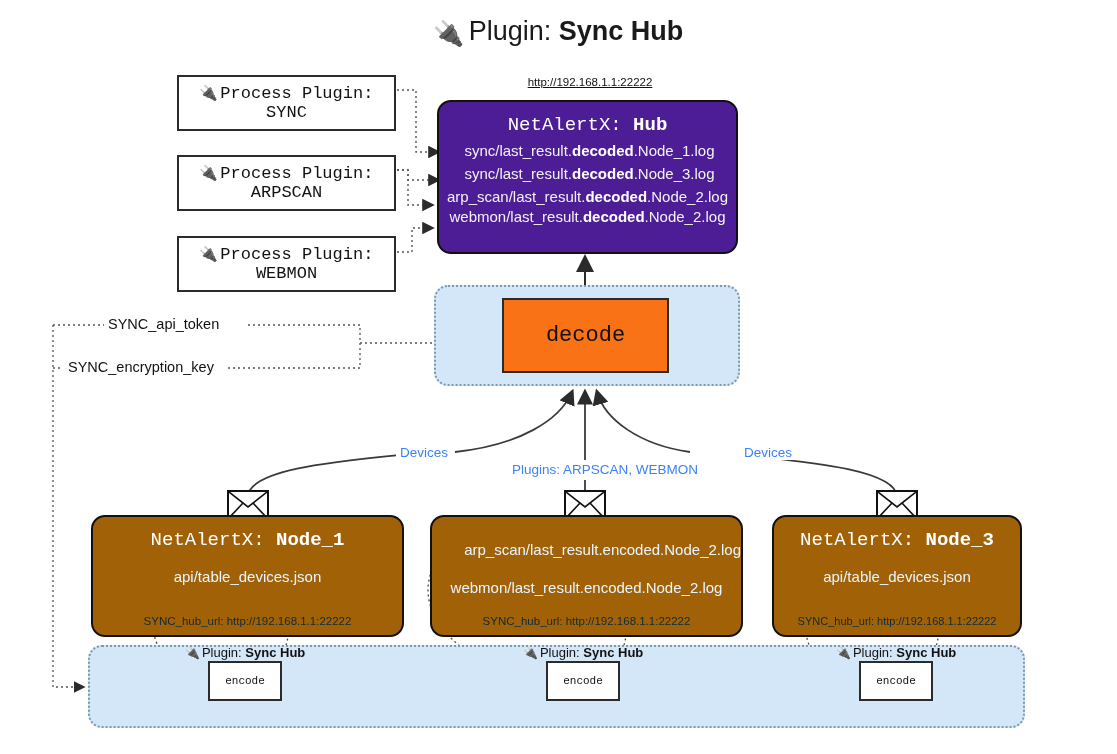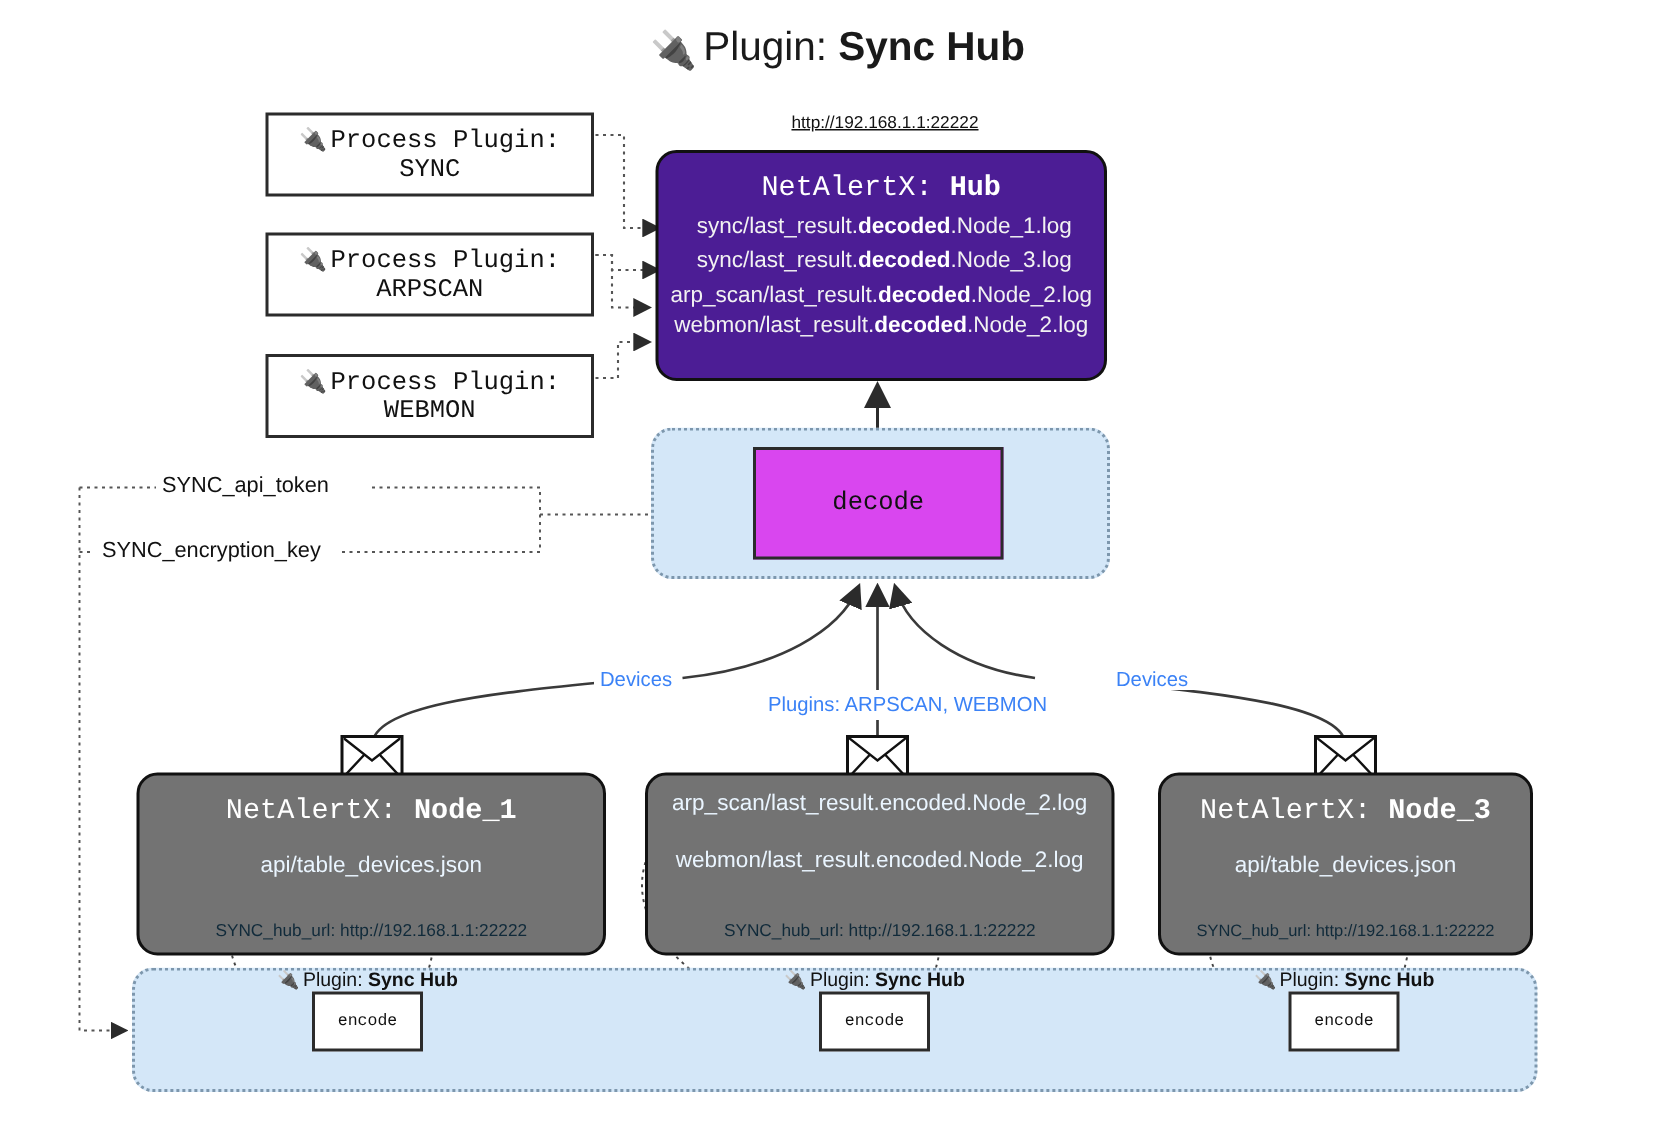--- a/index.html
+++ b/index.html
@@ -29,29 +29,29 @@
   .hub .htitle{text-align:center;font-family:"Liberation Mono","DejaVu Sans Mono",monospace;
        font-size:19px;margin-top:12px;}
   .hub .htitle b{font-weight:bold;}
   .hub .line{font-size:15px;margin-top:6px;text-align:center;white-space:nowrap;color:#f2f2f2;}
   .hub .line b{font-weight:bold;color:#fff;}
   .hub .l1{margin-left:4px;}
 
   
   .panel{background:#d4e7f8;border:2px dotted #7d97ad;border-radius:14px;}
   .decodepanel{left:434px;top:285px;width:306px;height:101px;}
-  .decodebox{left:502px;top:298px;width:167px;height:75px;background:#d946ef;border:2px solid #2b2b2b;
+  .decodebox{left:502px;top:298px;width:167px;height:75px;background:#f97316;border:2px solid #2b2b2b;
        display:flex;align-items:center;justify-content:center;
-       font-family:"Liberation Mono","DejaVu Sans Mono",monospace;font-size:17px;color:#111;}
+       font-family:"Liberation Mono","DejaVu Sans Mono",monospace;font-size:22px;color:#111;}
 
   
   .keylabel{font-size:14.5px;color:#111;background:#fff;padding:0 4px;white-space:nowrap;}
 
   
-  .node{background:#737373;border:2px solid #111;border-radius:14px;color:#fff;}
+  .node{background:#a16207;border:2px solid #111;border-radius:14px;color:#fff;}
   .node .ntitle{text-align:center;font-family:"Liberation Mono","DejaVu Sans Mono",monospace;
        font-size:19px;margin-top:12px;color:#fff;}
   .node .ntitle b{font-weight:bold;}
   .node .nline{text-align:center;font-size:15px;color:#eaf5ff;white-space:nowrap;}
   .node .nurl{position:absolute;left:0;bottom:8px;width:100%;text-align:center;
        font-size:11.5px;color:#102a3a;white-space:nowrap;}
 
   
   .env{width:42px;height:30px;background:#fff;border:2px solid #111;}
 
@@ -170,21 +170,21 @@
       </svg>
   </div>
 
   <div class="abs node" style="left:91px;top:515px;width:313px;height:122px;">
     <div class="ntitle"><span>NetAlertX: </span><b>Node_1</b></div>
     <div class="nline" style="margin-top:17px;">api/table_devices.json</div>
     <div class="nurl">SYNC_hub_url: http://192.168.1.1:22222</div>
   </div>
 
   <div class="abs node" style="left:430px;top:515px;width:313px;height:122px;">
-    <div class="nline" style="margin-top:10px;">arp_scan/last_result.encoded.Node_2.log</div>
+    <div class="nline" style="margin-top:24px;text-align:right;">arp_scan/last_result.encoded.Node_2.log</div>
     <div class="nline" style="margin-top:21px;">webmon/last_result.encoded.Node_2.log</div>
     <div class="nurl">SYNC_hub_url: http://192.168.1.1:22222</div>
   </div>
 
   <div class="abs node" style="left:772px;top:515px;width:250px;height:122px;">
     <div class="ntitle"><span>NetAlertX: </span><b>Node_3</b></div>
     <div class="nline" style="margin-top:17px;">api/table_devices.json</div>
     <div class="nurl" style="font-size:11px;">SYNC_hub_url: http://192.168.1.1:22222</div>
   </div>
 

